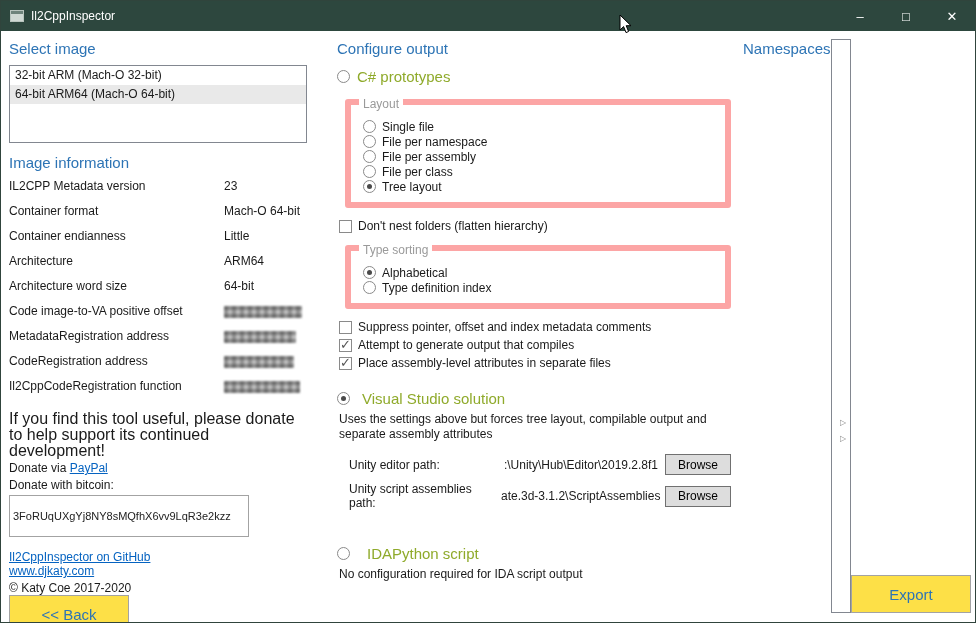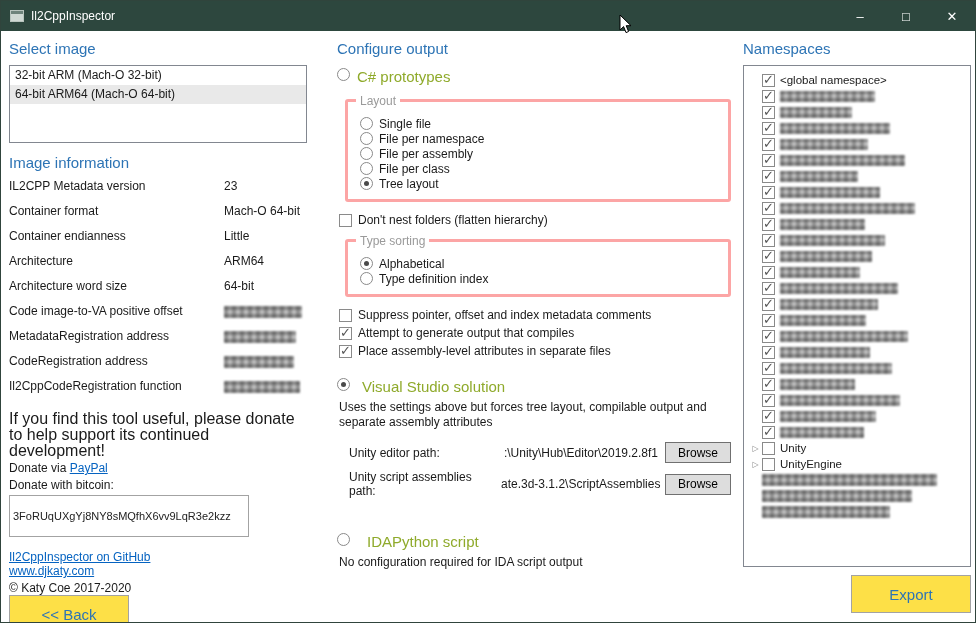--- a/index.html
+++ b/index.html
@@ -12,21 +12,21 @@
   
   .titlebar { height:30px; background:#2d473e; color:#fff; display:flex; align-items:center; flex:none; }
   .app-icon { width:14px; height:12px; margin-left:9px; border:1px solid #b8c4be; background:linear-gradient(#6e837b 0 3px, #cfd8d3 3px); }
   .title-text { font-size:12px; margin-left:7px; }
   .win-buttons { margin-left:auto; display:flex; height:30px; }
   .win-btn { width:46px; height:30px; display:flex; align-items:center; justify-content:center; font-size:13px; color:#fff; cursor:default; }
   
   .content { flex:1; display:flex; padding:8px 8px 9px 8px; min-height:0; }
   .col-left { width:298px; flex:none; display:flex; flex-direction:column; }
   .col-mid { width:394px; flex:none; margin-left:30px; display:flex; flex-direction:column; }
-  .col-right { width:228px; flex:none; margin-left:12px; display:flex; flex-direction:column; }
+  .col-right { width:228px; flex:none; margin-left:12px; display:flex; flex-direction:row; }
   .section-title { color:#2d74b5; font-size:15px; margin:1px 0 8px 0; flex:none; }
   
   .listbox { border:1px solid #828790; height:78px; margin-bottom:10px; overflow:hidden; flex:none; }
   .list-item { font-size:12px; padding:2px 5px 2px 5px; height:19px; white-space:nowrap; }
   .list-item.selected { background:#e9e9e9; }
   .info-rows { flex:none; }
   .info-row { display:flex; align-items:flex-start; height:25px; font-size:12px; }
   .info-label { width:215px; flex:none; }
   .info-value { flex:1; }
   .redacted {
@@ -43,27 +43,27 @@
   .bitcoin-input { display:block; width:240px; margin-top:3px; border:1px solid #a3a3a3; font:11px "Liberation Sans", sans-serif; color:#222; padding:14px 3px; }
   .link { color:#0563c1; text-decoration:underline; font-size:12px; cursor:pointer; }
   .link.block { display:block; }
   .gh-link { margin-top:13px; }
   .copyright { font-size:12px; margin-top:3px; }
   .big-btn { width:120px; height:38px; background:#fde047; border:1px solid #a3a3a3; color:#2d74b5;
              font:15px "Liberation Sans", sans-serif; cursor:pointer; flex:none; }
   .back { margin-top:auto; align-self:flex-start; }
   .export { margin-top:8px; align-self:flex-end; }
   
-  .main-opt { display:flex; gap:7px; margin:3px 0 4px 0; flex:none; }
+  .main-opt { display:flex; align-items:center; gap:7px; margin:3px 0 4px 0; flex:none; }
   .green { color:#8faa2b; font-size:15px; }
   .radio { width:13px; height:13px; border:1px solid#8a8a8a; border-radius:50%; background:#fff; position:relative; flex:none; display:inline-block; }
   .radio.selected::after { content:""; position:absolute; left:3px; top:3px; right:3px; bottom:3px; border-radius:50%; background:#4a4a4a; }
   .checkbox { width:13px; height:13px; border:1px solid #8a8a8a; background:#fff; position:relative; flex:none; display:inline-block; }
   .checkbox.checked::after { content:"\2713"; position:absolute; left:0px; top:-3px; font-size:13px; color:#555; }
-  .groupbox { border:3px solid #fca5a5; border-radius:3px; position:relative; margin:10px 0 9px 8px; padding:14px 10px 8px 12px; flex:none; }
+  .groupbox { border:6px solid #fca5a5; border-radius:3px; position:relative; margin:10px 0 9px 8px; padding:14px 10px 8px 12px; flex:none; }
   .legend { position:absolute; top:-8px; left:8px; background:#fff; padding:0 4px; color:#9a9a9a; font-size:12px; }
   .opt-row { display:flex; align-items:center; gap:6px; height:15px; font-size:12px; }
   .chk-row { display:flex; align-items:center; gap:6px; font-size:12px; height:18px; margin-left:2px; flex:none; }
   .desc { font-size:12px; line-height:15px; margin:1px 0 8px 2px; width:392px; flex:none; }
   .vs-field { display:flex; align-items:center; margin:4px 0 7px 12px; font-size:12px; flex:none; }
   .vs-field .flabel { width:152px; flex:none; }
   .vs-field .fvalue { flex:1; text-align:right; padding-right:7px; white-space:nowrap; overflow:hidden; }
   .browse-btn { width:66px; height:21px; background:#ddd; border:1px solid #707070; font:12px "Liberation Sans", sans-serif; cursor:pointer; flex:none; }
   .vs-opt { margin-top:18px;gap:12px; }
   .ida-opt { margin-top:28px;gap:17px; }

